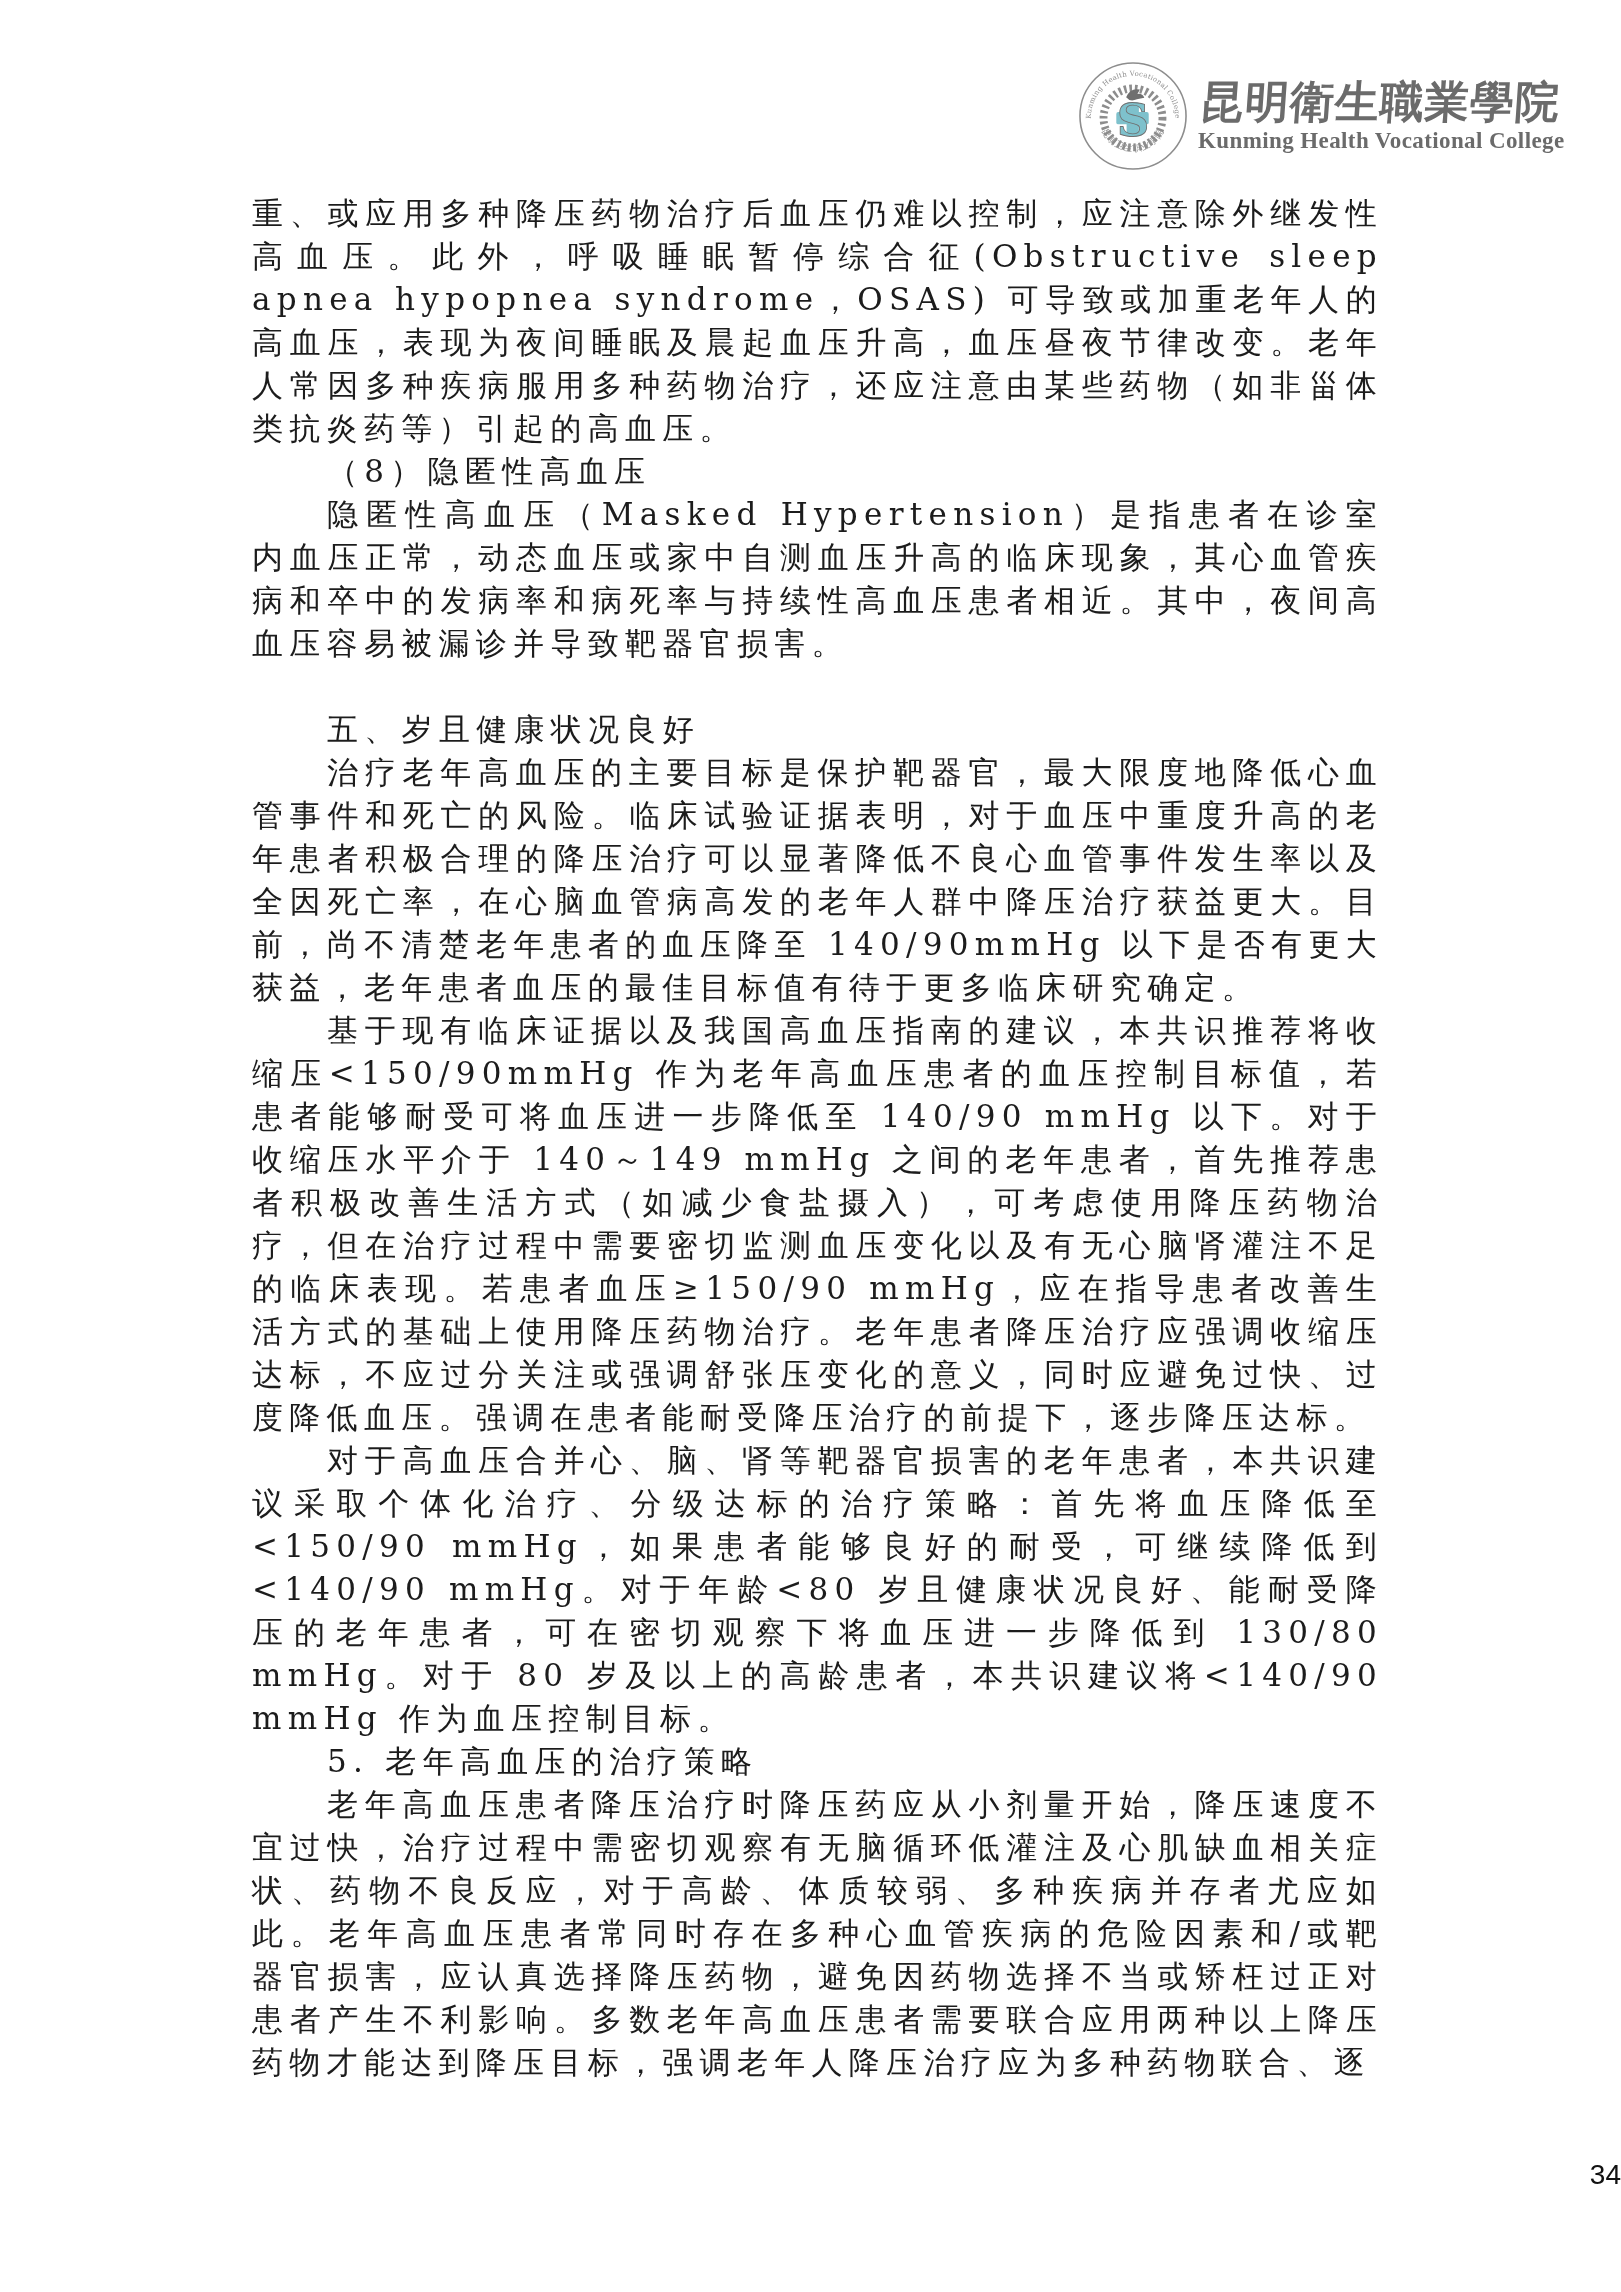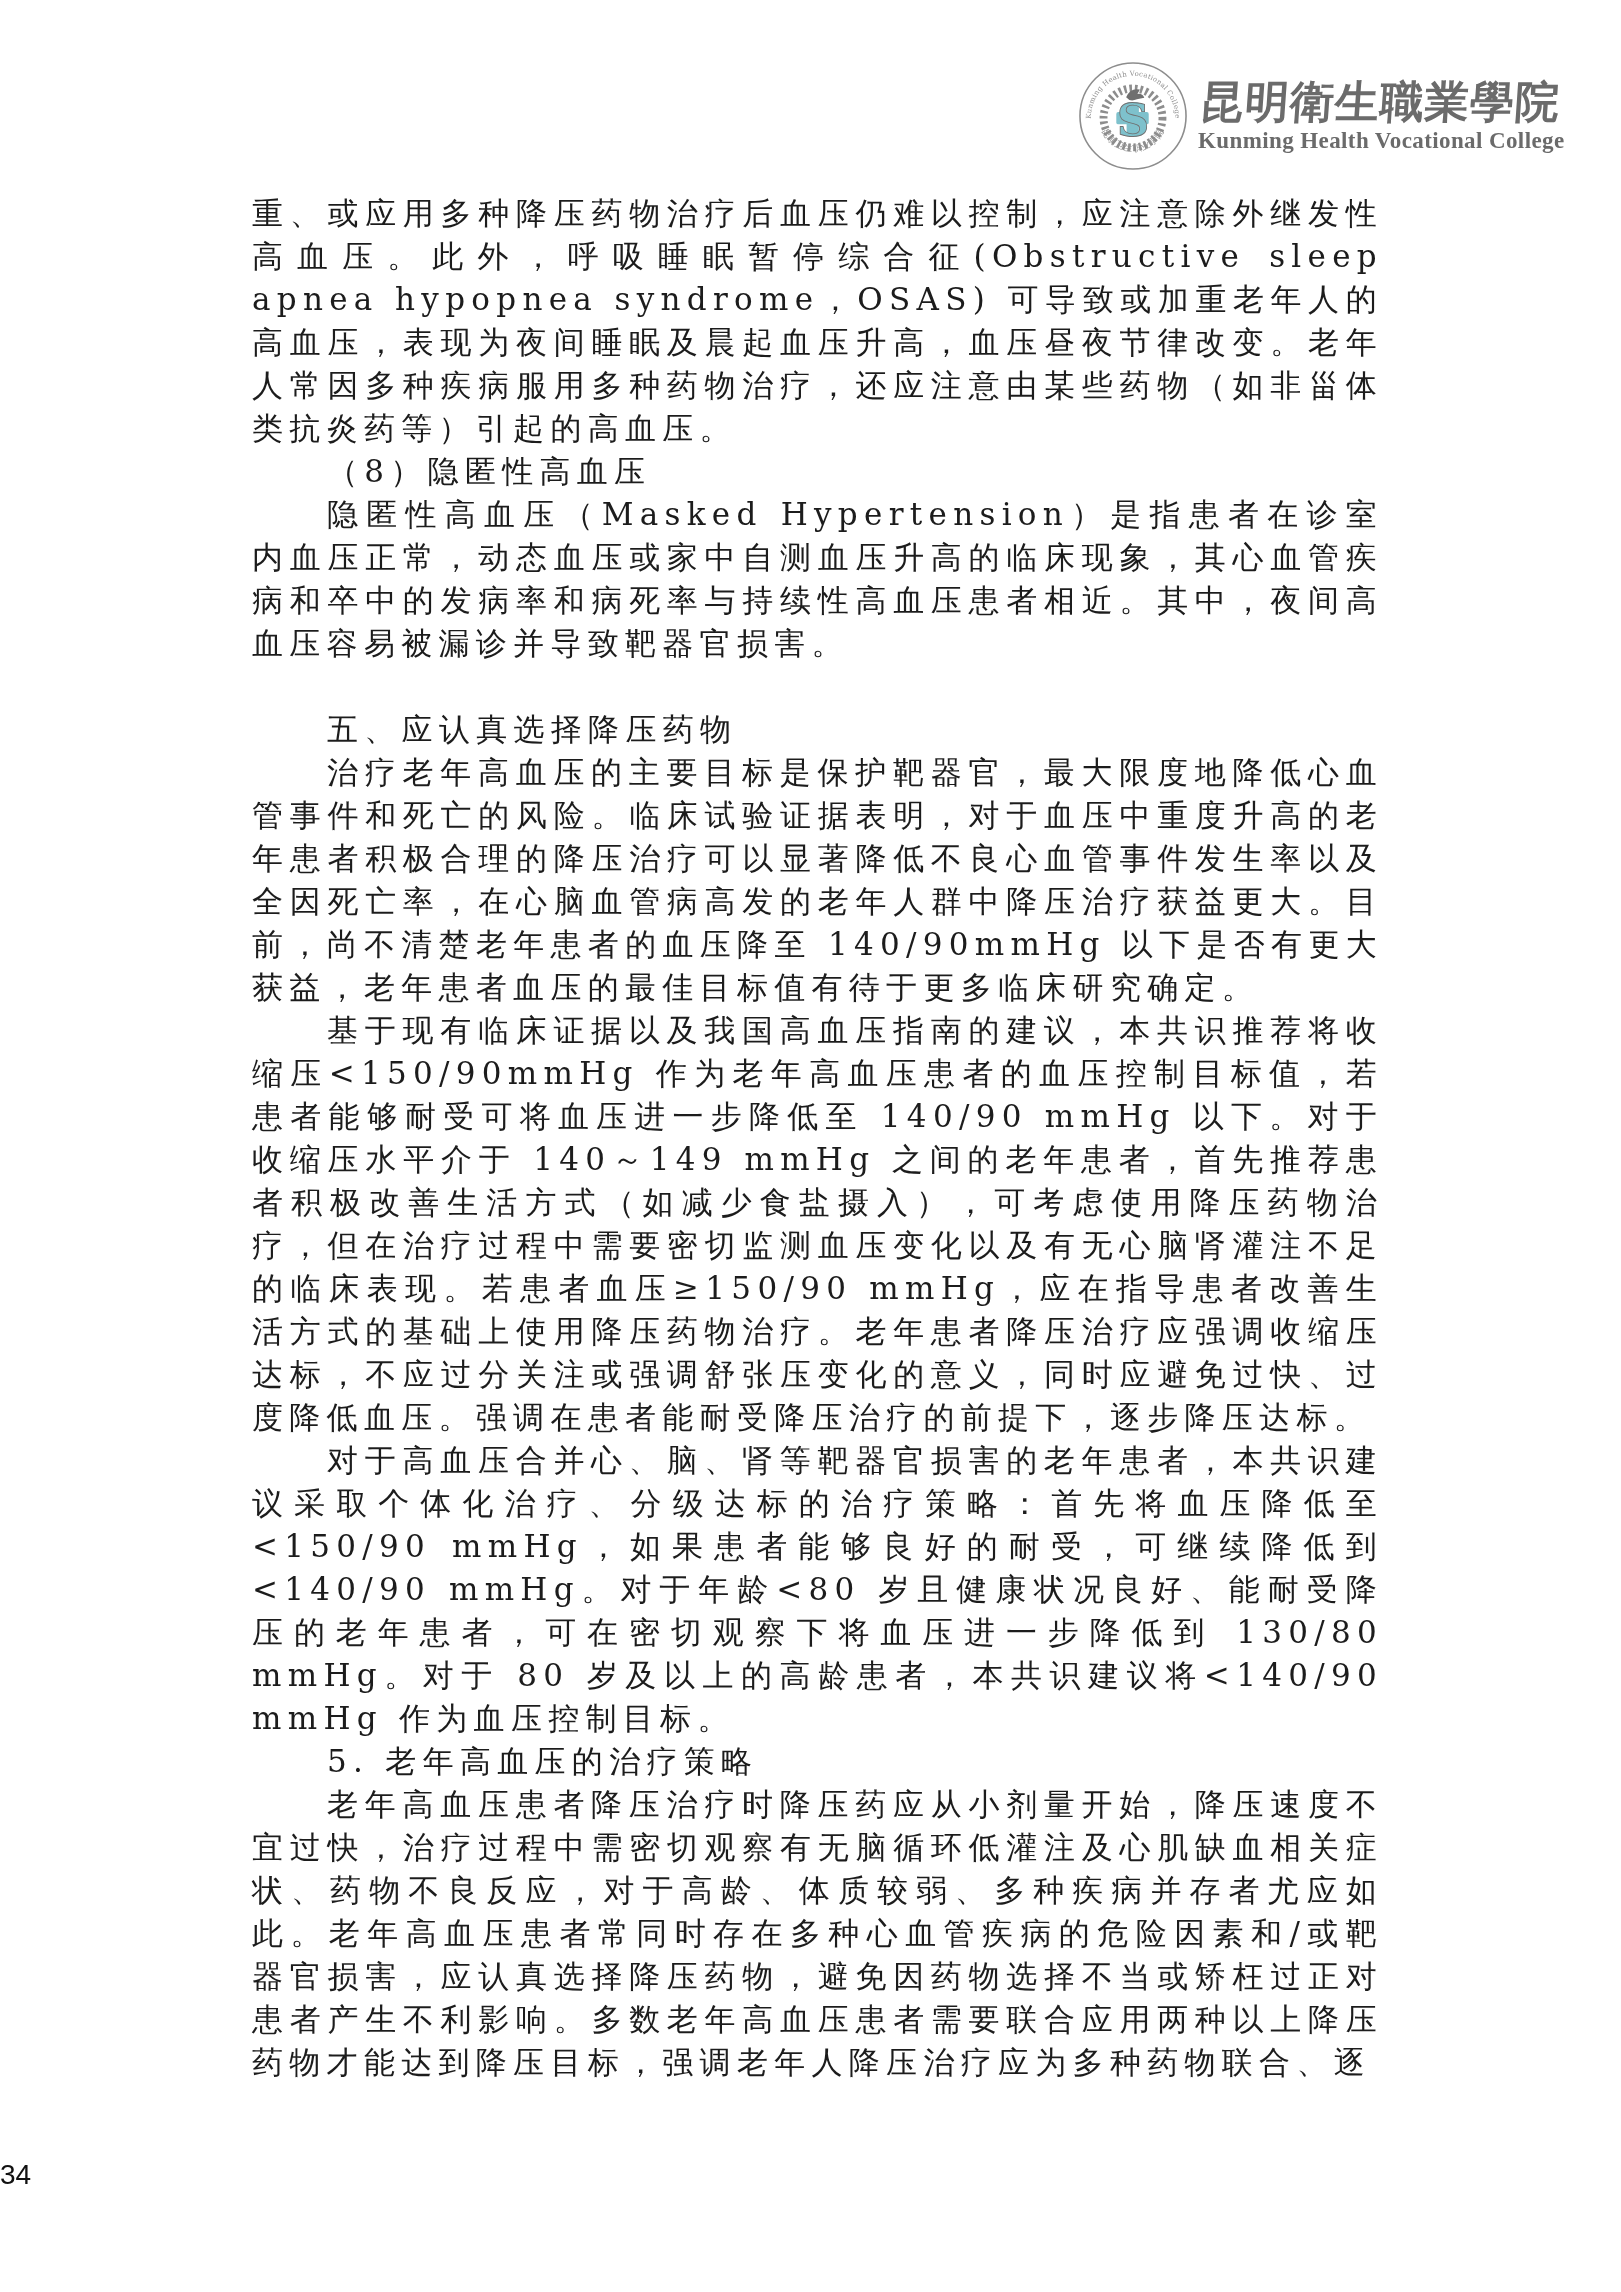--- a/index.html
+++ b/index.html
@@ -35,21 +35,21 @@
     font-size:31px; line-height:43px; letter-spacing:6.3px;
     color:#1c1c1c; text-align:justify;margin-left:9px;
   }
   .para { margin:0; padding:0; }
   .para.indent { text-indent:75px; }
   .blank-line { height:43px; }
 
   
   .page-number {
     position:absolute; left:0; top:2159px; width:100%;
-    text-align:left;
+    text-align:right;
     font-family:"Liberation Sans","DejaVu Sans",sans-serif;
     font-size:28px; color:#111111; letter-spacing:0;
   }
 </style>
 </head>
 <body>
 
 <div class="page">
 
   <div class="header">
@@ -77,21 +77,21 @@
 
     <div class="college-zh">昆明衛生職業學院</div>
     <div class="college-en">Kunming Health Vocational College</div>
   </div>
 
   <div class="body-text">
     <p class="para">重、或应用多种降压药物治疗后血压仍难以控制，应注意除外继发性高血压。此外，呼吸睡眠暂停综合征(Obstructive sleep apnea hypopnea syndrome，OSAS) 可导致或加重老年人的高血压，表现为夜间睡眠及晨起血压升高，血压昼夜节律改变。老年人常因多种疾病服用多种药物治疗，还应注意由某些药物（如非甾体类抗炎药等）引起的高血压。</p>
     <p class="para indent">（8）隐匿性高血压</p>
     <p class="para indent">隐匿性高血压（Masked Hypertension）是指患者在诊室内血压正常，动态血压或家中自测血压升高的临床现象，其心血管疾病和卒中的发病率和病死率与持续性高血压患者相近。其中，夜间高血压容易被漏诊并导致靶器官损害。</p>
     <div class="blank-line"></div>
-    <p class="para indent">五、应认真选择降压药物</p>
+    <p class="para indent">五、岁且健康状况良好</p>
     <p class="para indent">治疗老年高血压的主要目标是保护靶器官，最大限度地降低心血管事件和死亡的风险。临床试验证据表明，对于血压中重度升高的老年患者积极合理的降压治疗可以显著降低不良心血管事件发生率以及全因死亡率，在心脑血管病高发的老年人群中降压治疗获益更大。目前，尚不清楚老年患者的血压降至 140/90mmHg 以下是否有更大获益，老年患者血压的最佳目标值有待于更多临床研究确定。</p>
     <p class="para indent">基于现有临床证据以及我国高血压指南的建议，本共识推荐将收缩压&lt;150/90mmHg 作为老年高血压患者的血压控制目标值，若患者能够耐受可将血压进一步降低至 140/90 mmHg 以下。对于收缩压水平介于 140～149 mmHg 之间的老年患者，首先推荐患者积极改善生活方式（如减少食盐摄入），可考虑使用降压药物治疗，但在治疗过程中需要密切监测血压变化以及有无心脑肾灌注不足的临床表现。若患者血压≥150/90 mmHg，应在指导患者改善生活方式的基础上使用降压药物治疗。老年患者降压治疗应强调收缩压达标，不应过分关注或强调舒张压变化的意义，同时应避免过快、过度降低血压。强调在患者能耐受降压治疗的前提下，逐步降压达标。</p>
     <p class="para indent">对于高血压合并心、脑、肾等靶器官损害的老年患者，本共识建议采取个体化治疗、分级达标的治疗策略：首先将血压降低至&lt;150/90 mmHg，如果患者能够良好的耐受，可继续降低到&lt;140/90 mmHg。对于年龄&lt;80 岁且健康状况良好、能耐受降压的老年患者，可在密切观察下将血压进一步降低到 130/80 mmHg。对于 80 岁及以上的高龄患者，本共识建议将&lt;140/90 mmHg 作为血压控制目标。</p>
     <p class="para indent">5. 老年高血压的治疗策略</p>
     <p class="para indent">老年高血压患者降压治疗时降压药应从小剂量开始，降压速度不宜过快，治疗过程中需密切观察有无脑循环低灌注及心肌缺血相关症状、药物不良反应，对于高龄、体质较弱、多种疾病并存者尤应如此。老年高血压患者常同时存在多种心血管疾病的危险因素和/或靶器官损害，应认真选择降压药物，避免因药物选择不当或矫枉过正对患者产生不利影响。多数老年高血压患者需要联合应用两种以上降压药物才能达到降压目标，强调老年人降压治疗应为多种药物联合、逐</p>
   </div>
 
   <div class="page-number">34</div>
 
 </div>

